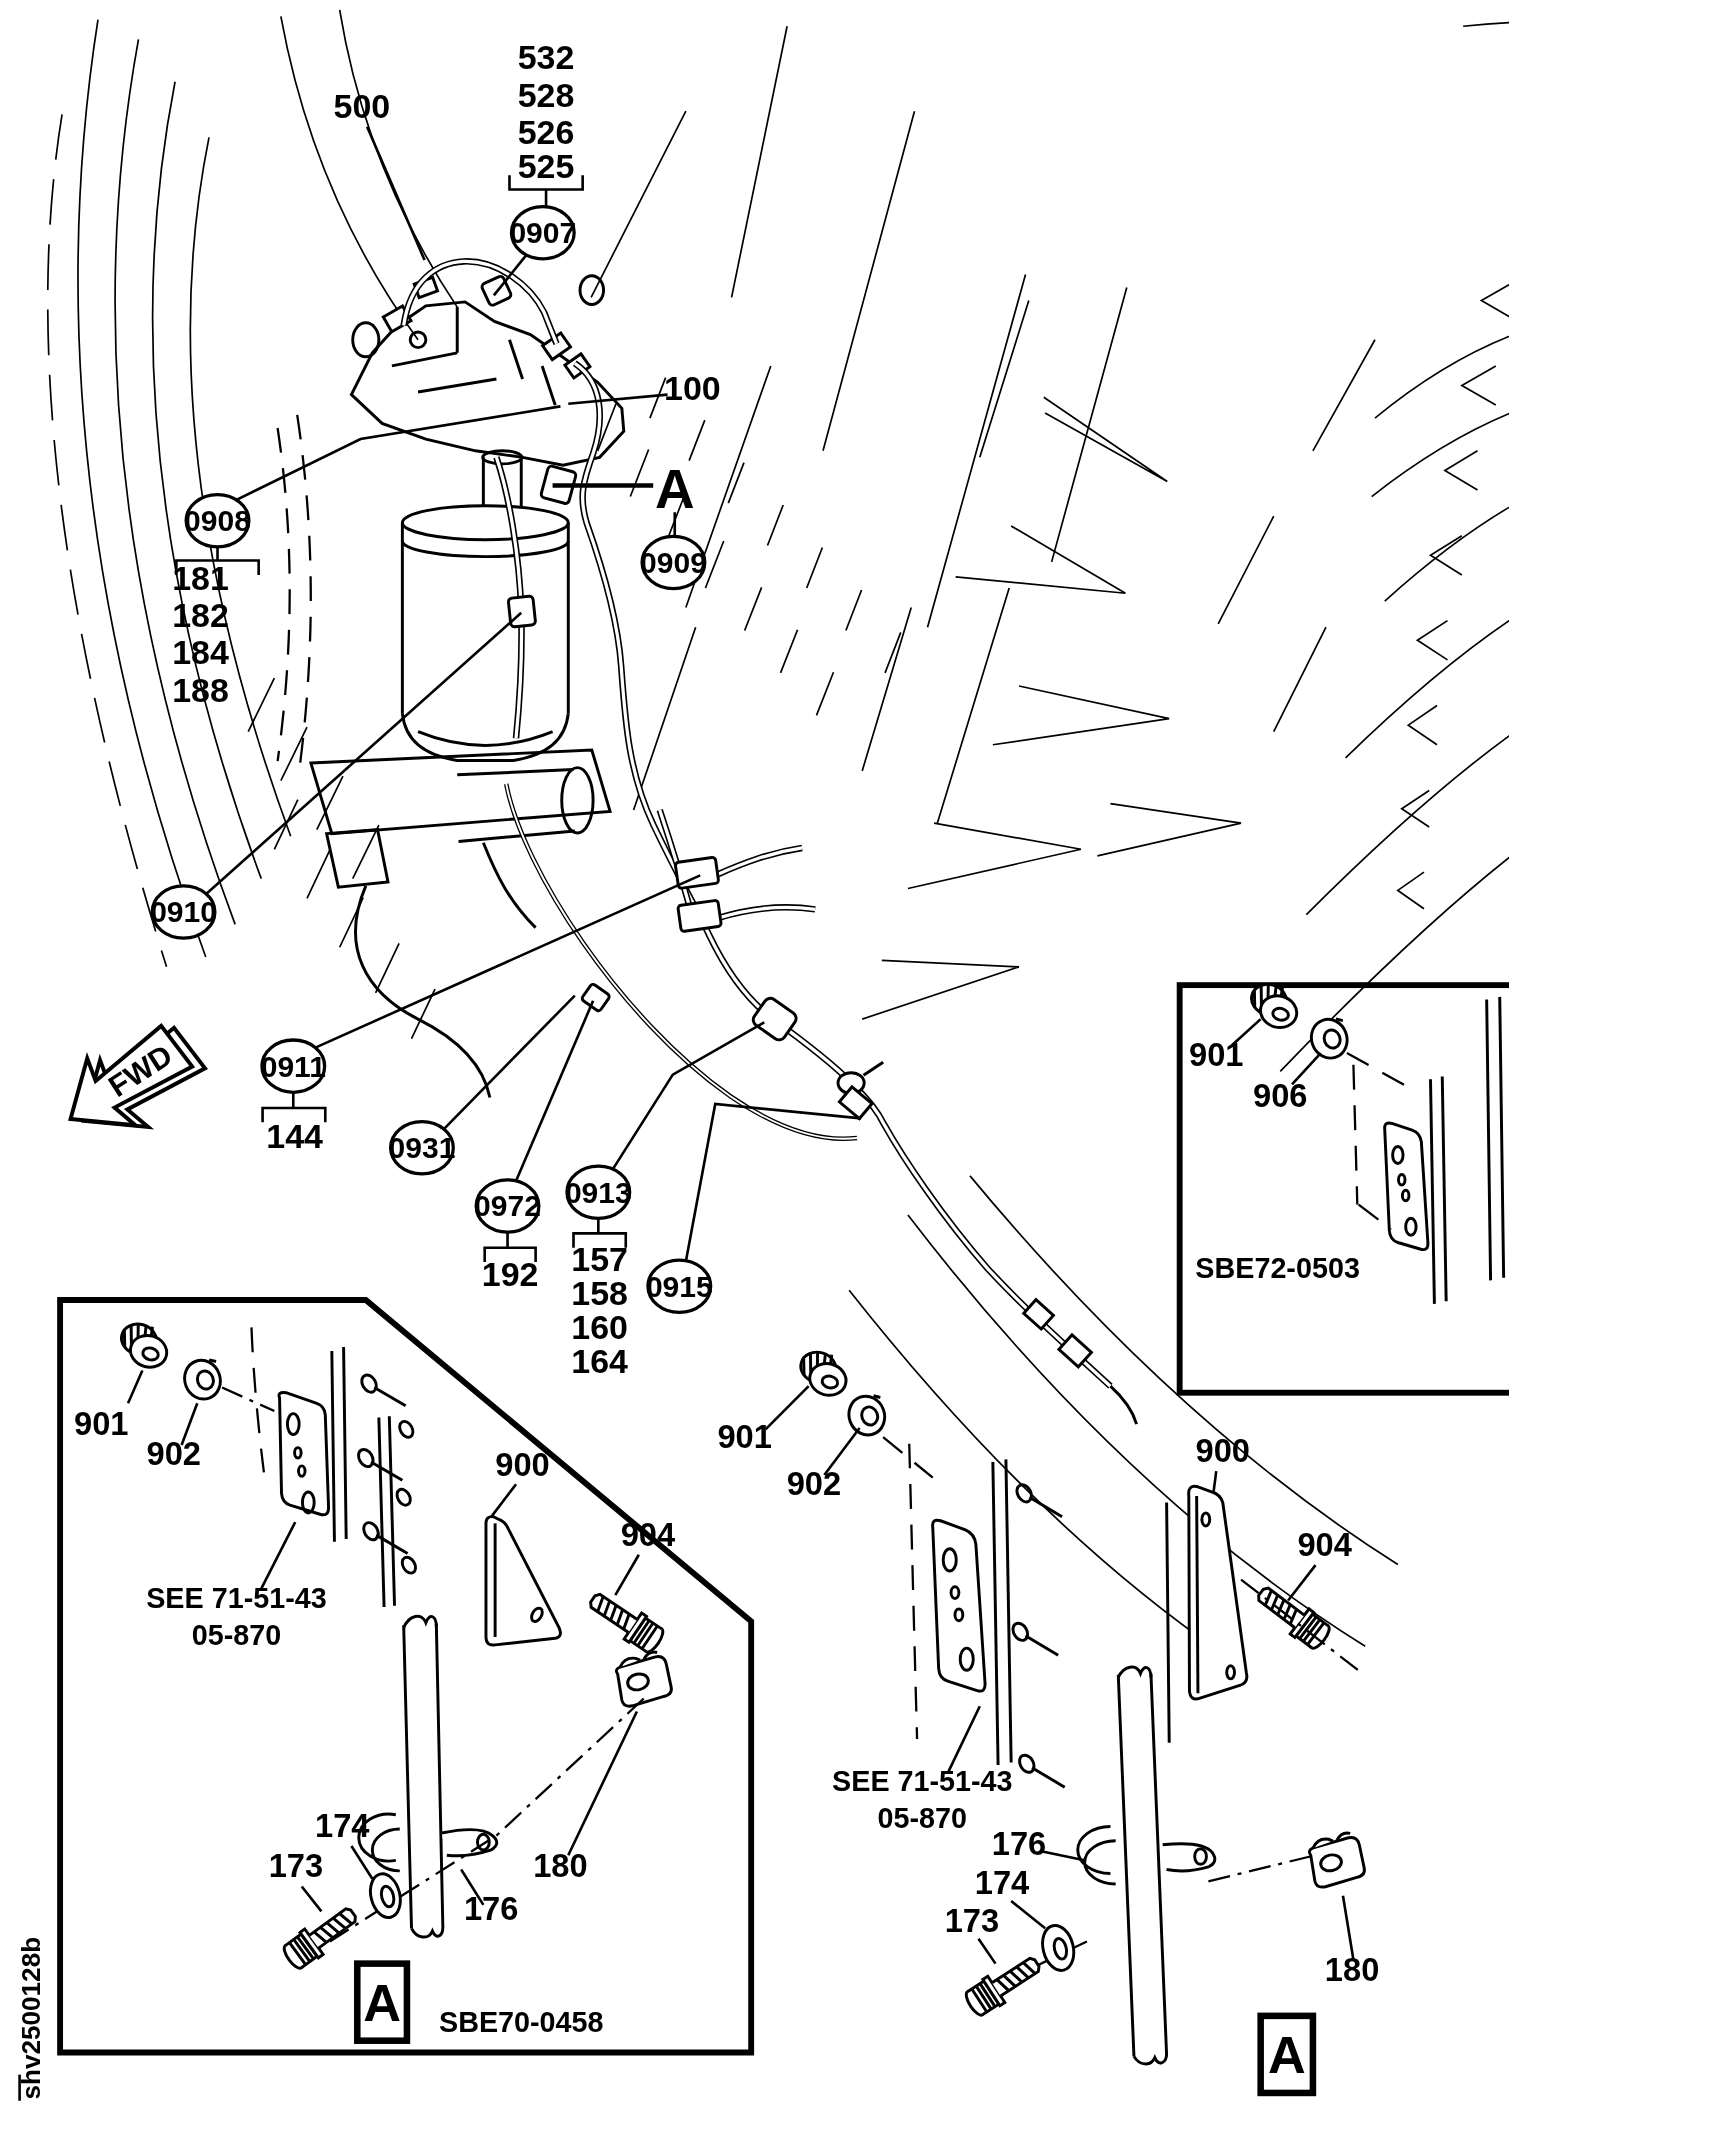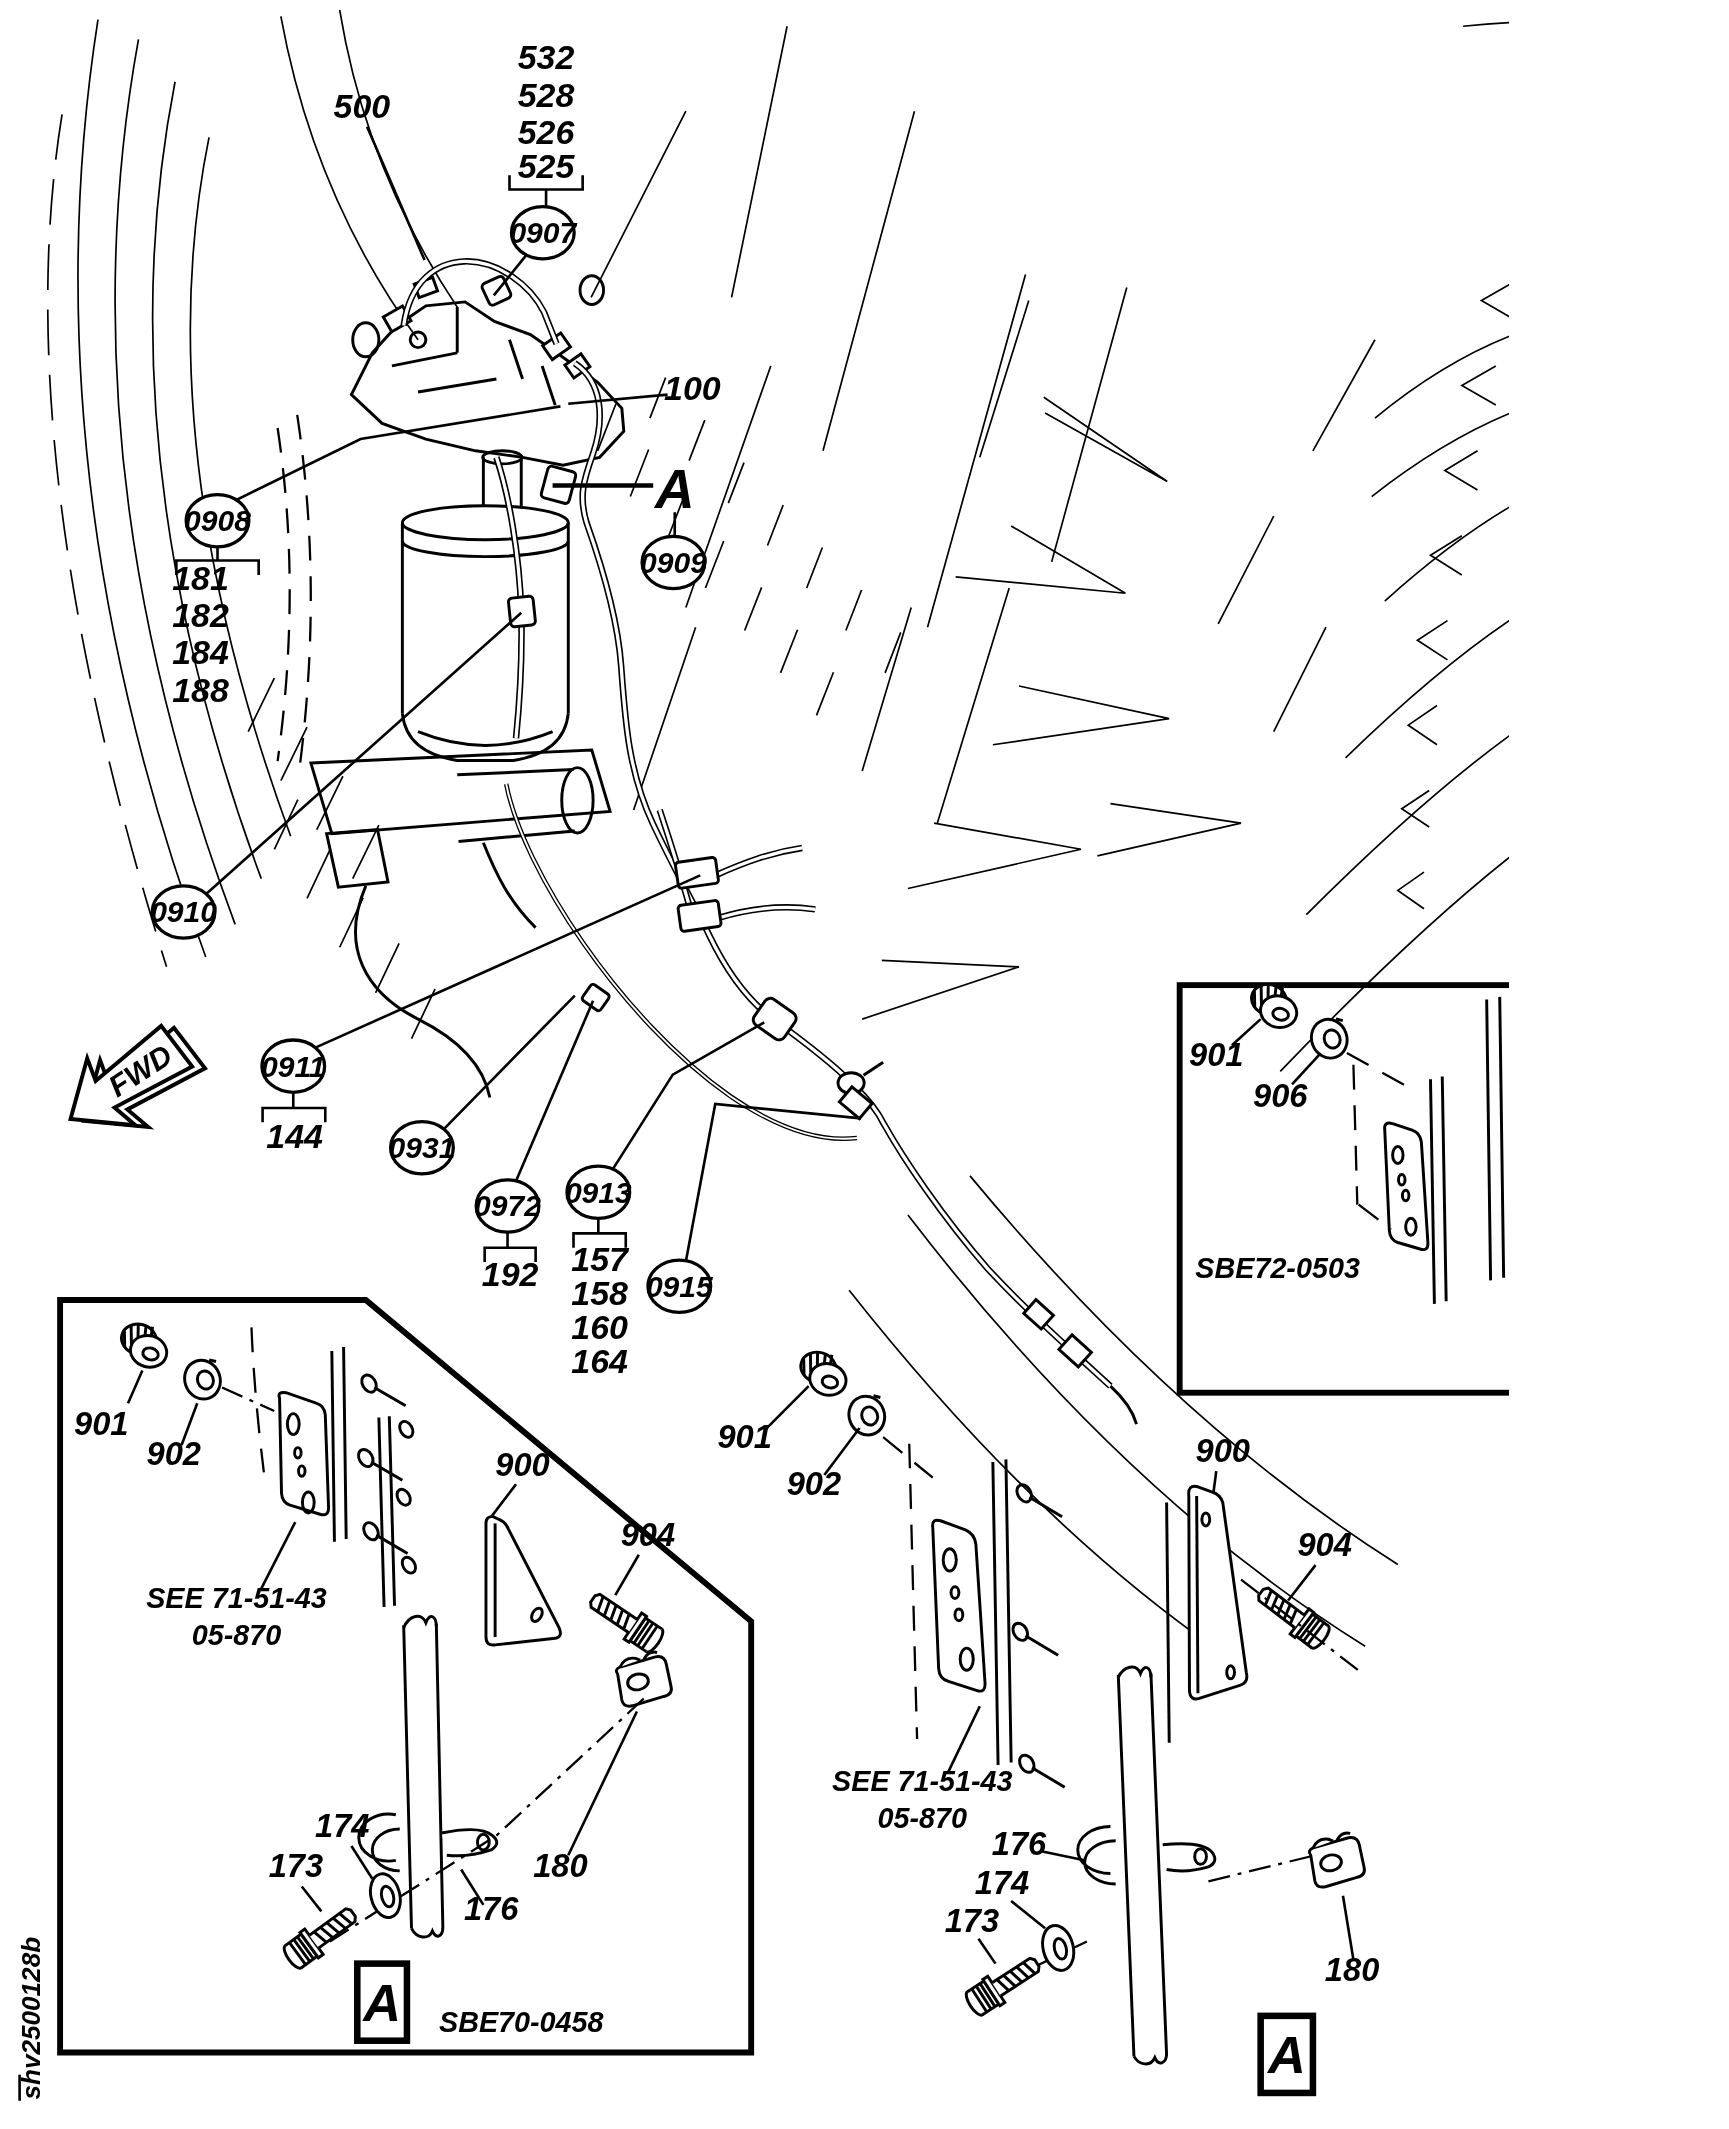--- a/index.html
+++ b/index.html
@@ -1,16 +1,16 @@
 <!DOCTYPE html>
 <html style="font-size:10.5px"><head>
 <meta charset="utf-8">
 <style>
   html,body{margin:0;padding:0;background:#ffffff;}
-  .page{position:relative;width:1509px;height:2129px;background:#fff;overflow:hidden;font-style:italic;}
+  .page{position:relative;width:1509px;height:2129px;background:#fff;overflow:hidden;}
   svg{position:absolute;top:0;left:0;}
   svg text{font-family:"Liberation Sans","DejaVu Sans",sans-serif;font-weight:bold;fill:#000;}
   .ln{stroke:#000;fill:none;stroke-width:2.6;}
   .ln2{stroke:#000;fill:none;stroke-width:4;}
   .fg{stroke:#000;fill:none;stroke-width:4.5;}
   .fgw{stroke:#000;fill:#fff;stroke-width:4.5;}
   .tubeO{stroke:#000;fill:none;stroke-width:10;}
   .tubeI{stroke:#fff;fill:none;stroke-width:5;}
   .hoseO{stroke:#000;fill:none;stroke-width:7;}
   .hoseI{stroke:#fff;fill:none;stroke-width:3;}

